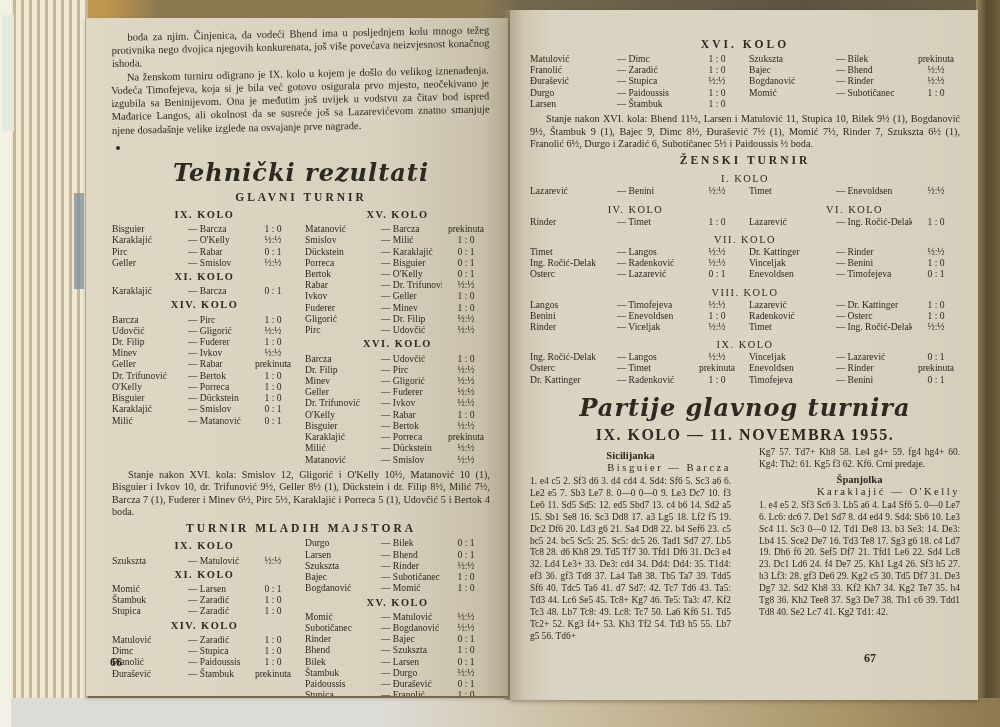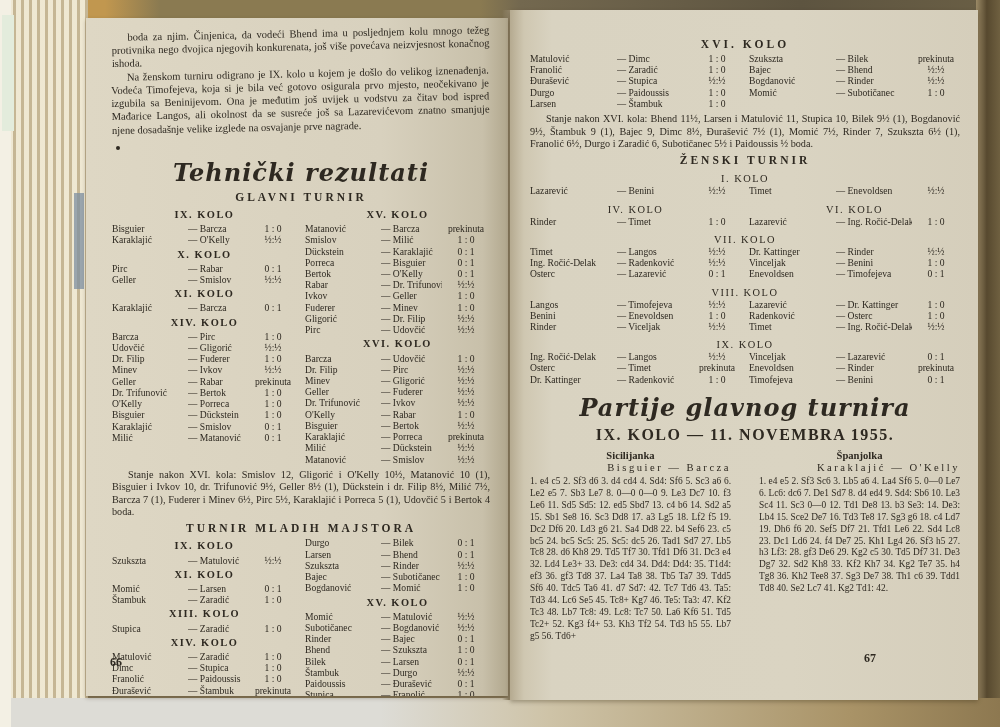--- a/index.html
+++ b/index.html
@@ -103,24 +103,20 @@
               <span class="tr">1 : 0</span>
             </div>
 
             <div class="trow">
 
               <span class="tw">Karaklajić</span>
               <span class="tb">O'Kelly</span>
               <span class="tr">½:½</span>
             </div>
 
-            <div class="trow">
-              <span class="rnd-h">X. KOLO</span>
-
-            </div>
 
             <div class="trow">
 
               <span class="tw">Pirc</span>
               <span class="tb">Rabar</span>
               <span class="tr">0 : 1</span>
             </div>
 
             <div class="trow">
 
@@ -401,24 +397,20 @@
               <span class="tr">0 : 1</span>
             </div>
 
             <div class="trow">
 
               <span class="tw">Štambuk</span>
               <span class="tb">Zaradić</span>
               <span class="tr">1 : 0</span>
             </div>
 
-            <div class="trow">
-              <span class="rnd-h">XIII. KOLO</span>
-
-            </div>
 
             <div class="trow">
 
               <span class="tw">Stupica</span>
               <span class="tb">Zaradić</span>
               <span class="tr">1 : 0</span>
             </div>
 
             <div class="trow">
               <span class="rnd-h">XIV. KOLO</span>
@@ -794,20 +786,21 @@
       <div class="script-h">Partije glavnog turnira</div>
       <div class="sub-h">IX. KOLO — 11. NOVEMBRA 1955.</div>
 
       <div class="cols games">
         <div class="col">
           <div class="game-open">Sicilijanka</div>
           <div class="game-players">Bisguier — Barcza</div>
           <p class="moves">1. e4 c5 2. Sf3 d6 3. d4 cd4 4. Sd4: Sf6 5. Sc3 a6 6. Le2 e5 7. Sb3 Le7 8. 0—0 0—0 9. Le3 Dc7 10. f3 Le6 11. Sd5 Sd5: 12. ed5 Sbd7 13. c4 b6 14. Sd2 a5 15. Sb1 Se8 16. Sc3 Dd8 17. a3 Lg5 18. Lf2 f5 19. Dc2 Df6 20. Ld3 g6 21. Sa4 Dd8 22. b4 Sef6 23. c5 bc5 24. bc5 Sc5: 25. Sc5: dc5 26. Tad1 Sd7 27. Lb5 Tc8 28. d6 Kh8 29. Td5 Tf7 30. Tfd1 Df6 31. Dc3 e4 32. Ld4 Le3+ 33. De3: cd4 34. Dd4: Dd4: 35. T1d4: ef3 36. gf3 Td8 37. La4 Ta8 38. Tb5 Ta7 39. Tdd5 Sf6 40. Tdc5 Ta6 41. d7 Sd7: 42. Tc7 Td6 43. Ta5: Td3 44. Lc6 Se5 45. Tc8+ Kg7 46. Te5: Ta3: 47. Kf2 Tc3 48. Lb7 Tc8: 49. Lc8: Tc7 50. La6 Kf6 51. Td5 Tc2+ 52. Kg3 f4+ 53. Kh3 Tf2 54. Td3 h5 55. Lb7 g5 56. Td6+</p>
         </div>
         <div class="col">
+          <p class="moves">Kg7 57. Td7+ Kh8 58. Le4 g4+ 59. fg4 hg4+ 60. Kg4: Th2: 61. Kg5 f3 62. Kf6. Crni predaje.</p>
           <div class="game-open">Španjolka</div>
           <div class="game-players">Karaklajić — O'Kelly</div>
           <p class="moves">1. e4 e5 2. Sf3 Sc6 3. Lb5 a6 4. La4 Sf6 5. 0—0 Le7 6. Lc6: dc6 7. De1 Sd7 8. d4 ed4 9. Sd4: Sb6 10. Le3 Sc4 11. Sc3 0—0 12. Td1 De8 13. b3 Se3: 14. De3: Lb4 15. Sce2 De7 16. Td3 Te8 17. Sg3 g6 18. c4 Ld7 19. Dh6 f6 20. Sef5 Df7 21. Tfd1 Le6 22. Sd4 Lc8 23. Dc1 Ld6 24. f4 De7 25. Kh1 Lg4 26. Sf3 h5 27. h3 Lf3: 28. gf3 De6 29. Kg2 c5 30. Td5 Df7 31. De3 Dg7 32. Sd2 Kh8 33. Kf2 Kh7 34. Kg2 Te7 35. h4 Tg8 36. Kh2 Tee8 37. Sg3 De7 38. Th1 c6 39. Tdd1 Td8 40. Se2 Lc7 41. Kg2 Td1: 42.</p>
         </div>
       </div>
     </div>
     <div class="pageno pn-right">67</div>
   </div>
 </div>
 

